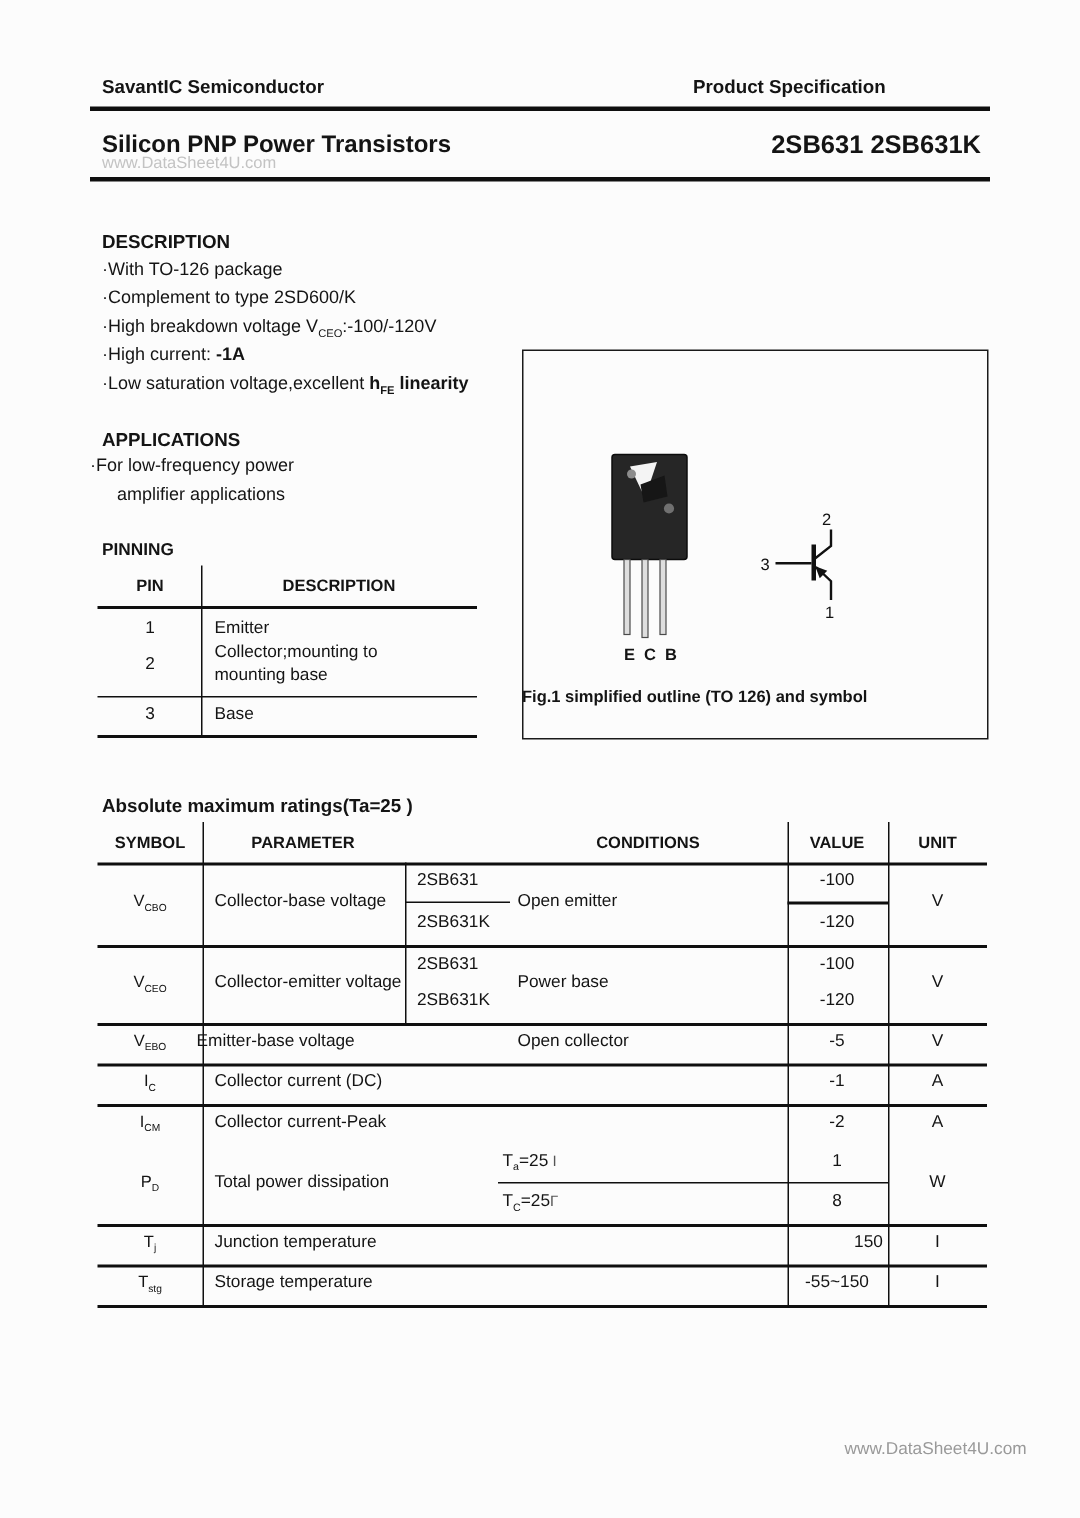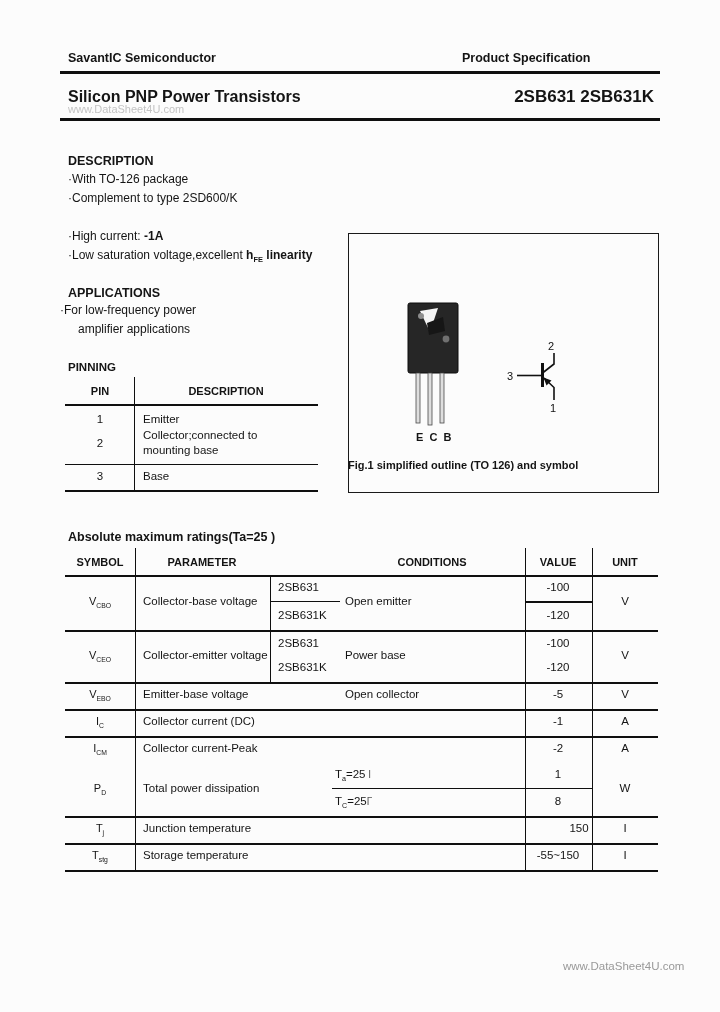--- a/index.html
+++ b/index.html
@@ -26,20 +26,23 @@
   <div class="hl" style="left:60px;top:71px;width:600px;height:3px"></div>
 
   <div class="t b" style="left:68px;top:88px;font-size:16px">Silicon PNP Power Transistors</div>
   <div class="t b" style="right:66px;top:87px;font-size:17px">2SB631 2SB631K</div>
   <div class="t wm-top" style="left:68px;top:103px;font-size:11px">www.DataSheet4U.com</div>
   <div class="hl" style="left:60px;top:118px;width:600px;height:3px"></div>
 
   <div class="t b" style="left:68px;top:154px;font-size:12.5px">DESCRIPTION</div>
   <div class="t" style="left:68px;top:173px">·With TO-126 package</div>
   <div class="t" style="left:68px;top:192px">·Complement to type 2SD600/K</div>
+  <div class="t" style="left:68px;top:211px">
+    <span>·High breakdown voltage V</span><sub>CEO</sub><span>:-100/-120V</span>
+  </div>
   <div class="t" style="left:68px;top:230px">
     <span>·High current: </span><span class="b">-1A</span>
   </div>
   <div class="t" style="left:68px;top:249px">
     <span>·Low saturation voltage,excellent </span><span class="b">h</span><sub class="b">FE</sub><span class="b"> linearity</span>
   </div>
 
   <div class="t b" style="left:68px;top:286px;font-size:12.5px">APPLICATIONS</div>
   <div class="t" style="left:60px;top:304px">·For low-frequency power</div>
   <div class="t" style="left:78px;top:323px">amplifier applications</div>
@@ -47,21 +50,21 @@
   <div class="t b" style="left:68px;top:361px;font-size:11.5px">PINNING</div>
   <div class="vl" style="left:134px;top:377px;width:1px;height:114px"></div>
   <div class="hl" style="left:65px;top:404px;width:253px;height:2px"></div>
   <div class="hl" style="left:65px;top:464px;width:253px;height:1px"></div>
   <div class="hl" style="left:65px;top:490px;width:253px;height:2px"></div>
   <div class="t b cx" style="left:100px;top:385px;font-size:11px">PIN</div>
   <div class="t b cx" style="left:226px;top:385px;font-size:11px">DESCRIPTION</div>
   <div class="t cx" style="left:100px;top:413px;font-size:11.5px">1</div>
   <div class="t" style="left:143px;top:413px;font-size:11.5px">Emitter</div>
   <div class="t cx" style="left:100px;top:437px;font-size:11.5px">2</div>
-  <div class="t" style="left:143px;top:429px;font-size:11.5px">Collector;connected to</div>
+  <div class="t" style="left:143px;top:429px;font-size:11.5px">Collector;mounting to</div>
   <div class="t" style="left:143px;top:444px;font-size:11.5px">mounting base</div>
   <div class="t cx" style="left:100px;top:470px;font-size:11.5px">3</div>
   <div class="t" style="left:143px;top:470px;font-size:11.5px">Base</div>
 
   <div class="figbox" style="left:348px;top:233px;width:309px;height:258px"></div>
 
   <svg style="left:402px;top:295px" width="64" height="140" viewBox="0 0 64 140">
     <rect x="6" y="8" width="50" height="70" rx="2" fill="#262626" stroke="#0c0c0c"></rect>
     <polygon points="18,16 36,13 28,37" fill="#f4f4f4"></polygon>
     <polygon points="25,28 41,22 43,36 27,40" fill="#161616"></polygon>
@@ -124,21 +127,21 @@
   <div class="t cx" style="left:100px;top:649px;font-size:11px"><span>V</span><sub>CEO</sub></div>
   <div class="t" style="left:143px;top:649px;font-size:11.5px">Collector-emitter voltage</div>
   <div class="t" style="left:278px;top:637px;font-size:11.5px">2SB631</div>
   <div class="t" style="left:278px;top:661px;font-size:11.5px">2SB631K</div>
   <div class="t" style="left:345px;top:649px;font-size:11.5px">Power base</div>
   <div class="t cx" style="left:558px;top:637px;font-size:11.5px">-100</div>
   <div class="t cx" style="left:558px;top:661px;font-size:11.5px">-120</div>
   <div class="t cx" style="left:625px;top:649px;font-size:11.5px">V</div>
 
   <div class="t cx" style="left:100px;top:688px;font-size:11px"><span>V</span><sub>EBO</sub></div>
-  <div class="t" style="left:143px;top:688px;font-size:11.5px">Emitter-base voltage</div>
+  <div class="t" style="left:131px;top:688px;font-size:11.5px">Emitter-base voltage</div>
   <div class="t" style="left:345px;top:688px;font-size:11.5px">Open collector</div>
   <div class="t cx" style="left:558px;top:688px;font-size:11.5px">-5</div>
   <div class="t cx" style="left:625px;top:688px;font-size:11.5px">V</div>
 
   <div class="t cx" style="left:100px;top:715px;font-size:11px"><span>I</span><sub>C</sub></div>
   <div class="t" style="left:143px;top:715px;font-size:11.5px">Collector current (DC)</div>
   <div class="t cx" style="left:558px;top:715px;font-size:11.5px">-1</div>
   <div class="t cx" style="left:625px;top:715px;font-size:11.5px">A</div>
 
   <div class="t cx" style="left:100px;top:742px;font-size:11px"><span>I</span><sub>CM</sub></div>

